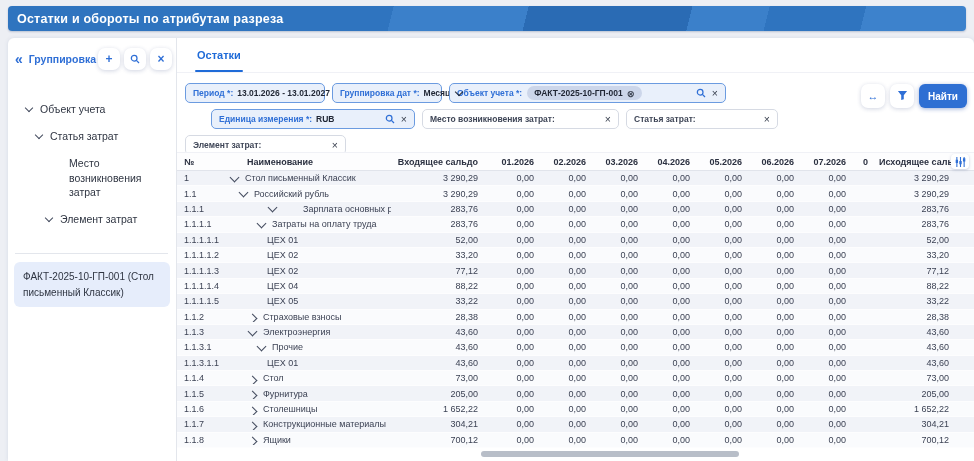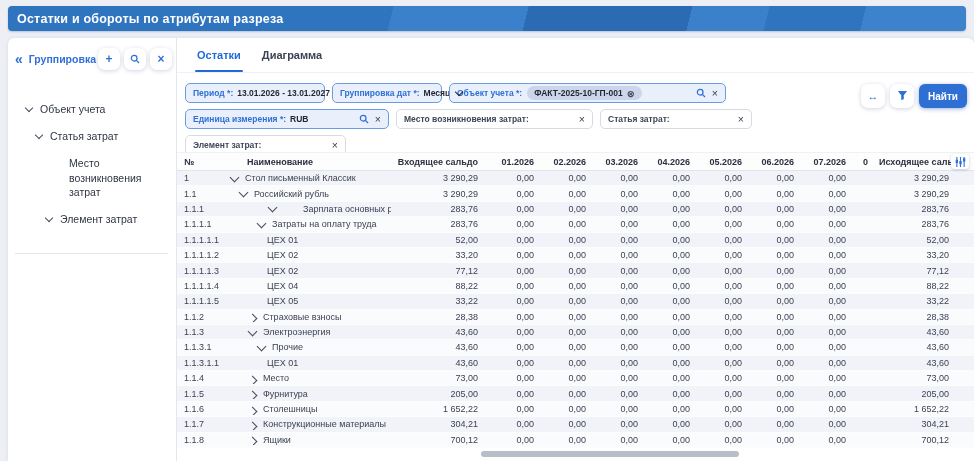--- a/index.html
+++ b/index.html
@@ -159,26 +159,26 @@
         <div class="tree-item" style="padding-left: 48px;">
           <span style="width: 13px; flex: 0 0 auto;"></span>
           <span class="lbl">Место возникновения затрат</span>
         </div>
         <div class="tree-item" style="padding-left: 38px;">
           <span class="chev down"></span>
           <span class="lbl">Элемент затрат</span>
         </div>
       </div>
     <div class="sb-divider"></div>
+    <div class="sb-selected">ФАКТ-2025-10-ГП-001 (Стол письменный Классик)</div>
   </aside>
 
   <main class="main">
     <div class="tabs">
       <div class="tab active">Остатки</div>
-      <div class="tab">Диаграмма</div>
     </div>
 
     <div class="filters" id="filters">
         <div class="f-row">
           <div class="chip req" style="width: 140px;">
             <span class="lab">Период *:</span>
             <span class="val">13.01.2026 - 13.01.2027</span>
             <span class="sp"></span>
             <span class="ic x">×</span>
           </div>
@@ -201,21 +201,21 @@
             <span class="ic mag">
               <svg width="10" height="10" viewBox="0 0 12 12">
                 <circle cx="5" cy="5" r="3.4" fill="none" stroke="currentColor" stroke-width="1.5"></circle>
                 <line x1="7.7" y1="7.7" x2="10.8" y2="10.8" stroke="currentColor" stroke-width="1.5"></line>
               </svg>
             </span>
             <span class="ic x">×</span>
           </div>
         </div>
         <div class="f-row">
-          <div class="chip req" style="width: 204px;">
+          <div class="chip req" style="width: 204px; margin-left: 26px;">
             <span class="lab">Единица измерения *:</span>
             <span class="val">RUB</span>
             <span class="sp"></span>
             <span class="ic mag">
               <svg width="10" height="10" viewBox="0 0 12 12">
                 <circle cx="5" cy="5" r="3.4" fill="none" stroke="currentColor" stroke-width="1.5"></circle>
                 <line x1="7.7" y1="7.7" x2="10.8" y2="10.8" stroke="currentColor" stroke-width="1.5"></line>
               </svg>
             </span>
             <span class="ic x">×</span>
@@ -493,21 +493,21 @@
           <div class="cell c-r" style="width: 52px; padding-right: 8px;">0,00</div>
           <div class="cell c-r" style="width: 52px; padding-right: 8px;">0,00</div>
           <div class="cell" style="width: 25px;"></div>
           <div class="cell c-r" style="width: 96px; padding-right: 26px;">43,60</div>
         </div>
         <div class="trow r-odd">
           <div class="cell c-num" style="width: 48px;">1.1.4</div>
           <div class="cell c-name" style="width: 166px;">
             <span class="name-ind" style="width: 24px;"></span>
             <span class="chev rowchev right"></span>
-            <span>Место</span>
+            <span>Стол</span>
           </div>
           <div class="cell c-r" style="width: 99px; padding-right: 12px;">73,00</div>
           <div class="cell c-r" style="width: 52px; padding-right: 8px;">0,00</div>
           <div class="cell c-r" style="width: 52px; padding-right: 8px;">0,00</div>
           <div class="cell c-r" style="width: 52px; padding-right: 8px;">0,00</div>
           <div class="cell c-r" style="width: 52px; padding-right: 8px;">0,00</div>
           <div class="cell c-r" style="width: 52px; padding-right: 8px;">0,00</div>
           <div class="cell c-r" style="width: 52px; padding-right: 8px;">0,00</div>
           <div class="cell c-r" style="width: 52px; padding-right: 8px;">0,00</div>
           <div class="cell" style="width: 25px;"></div>

